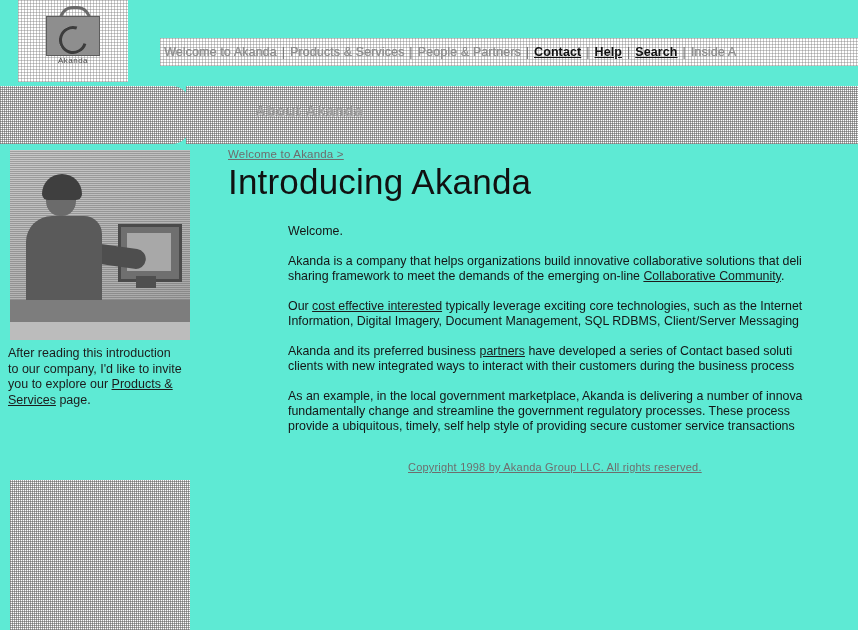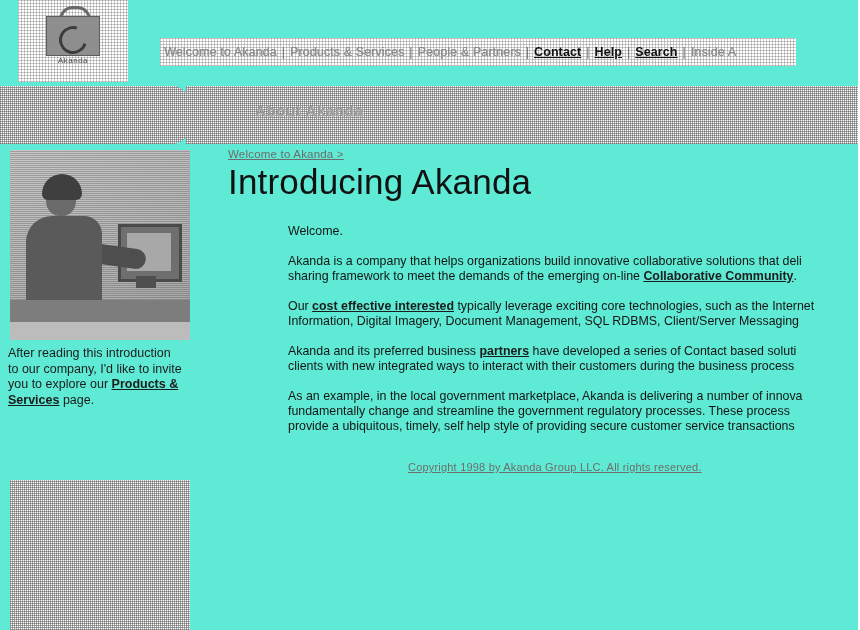--- a/index.html
+++ b/index.html
@@ -86,21 +86,21 @@
     font-size: 8px;
     letter-spacing: .5px;
     color: #4a4a4a;
     text-align: center;
   }
 
   
   .navbar {
     position: absolute;
     left: 160px; top: 38px;
-    width: 636px; height: 28px;
+    width: 700px; height: 28px;
     display: flex;
     align-items: center;
     overflow: hidden;
     white-space: nowrap;
   }
   .nav-item {
     font-size: 12.5px;
     color: #5b5b5b;
     padding: 0 4px;
     letter-spacing: .1px;
@@ -227,21 +227,20 @@
     left: 8px; top: 196px;
     width: 176px;
     font-size: 12.5px;
     line-height: 15.5px;
     color: #1c1c1c;
   }
   .left-text p { margin: 0 0 13px 0; }
   .left-text a, .inline-link {
     color: #1c1c1c;
     text-decoration: underline;
-    font-weight: bold;
   }
   .left-bottom-fill {
     position: absolute;
     left: 10px; top: 330px;
     width: 180px; height: 300px;
   }
 
   
   .content {
     position: absolute;

